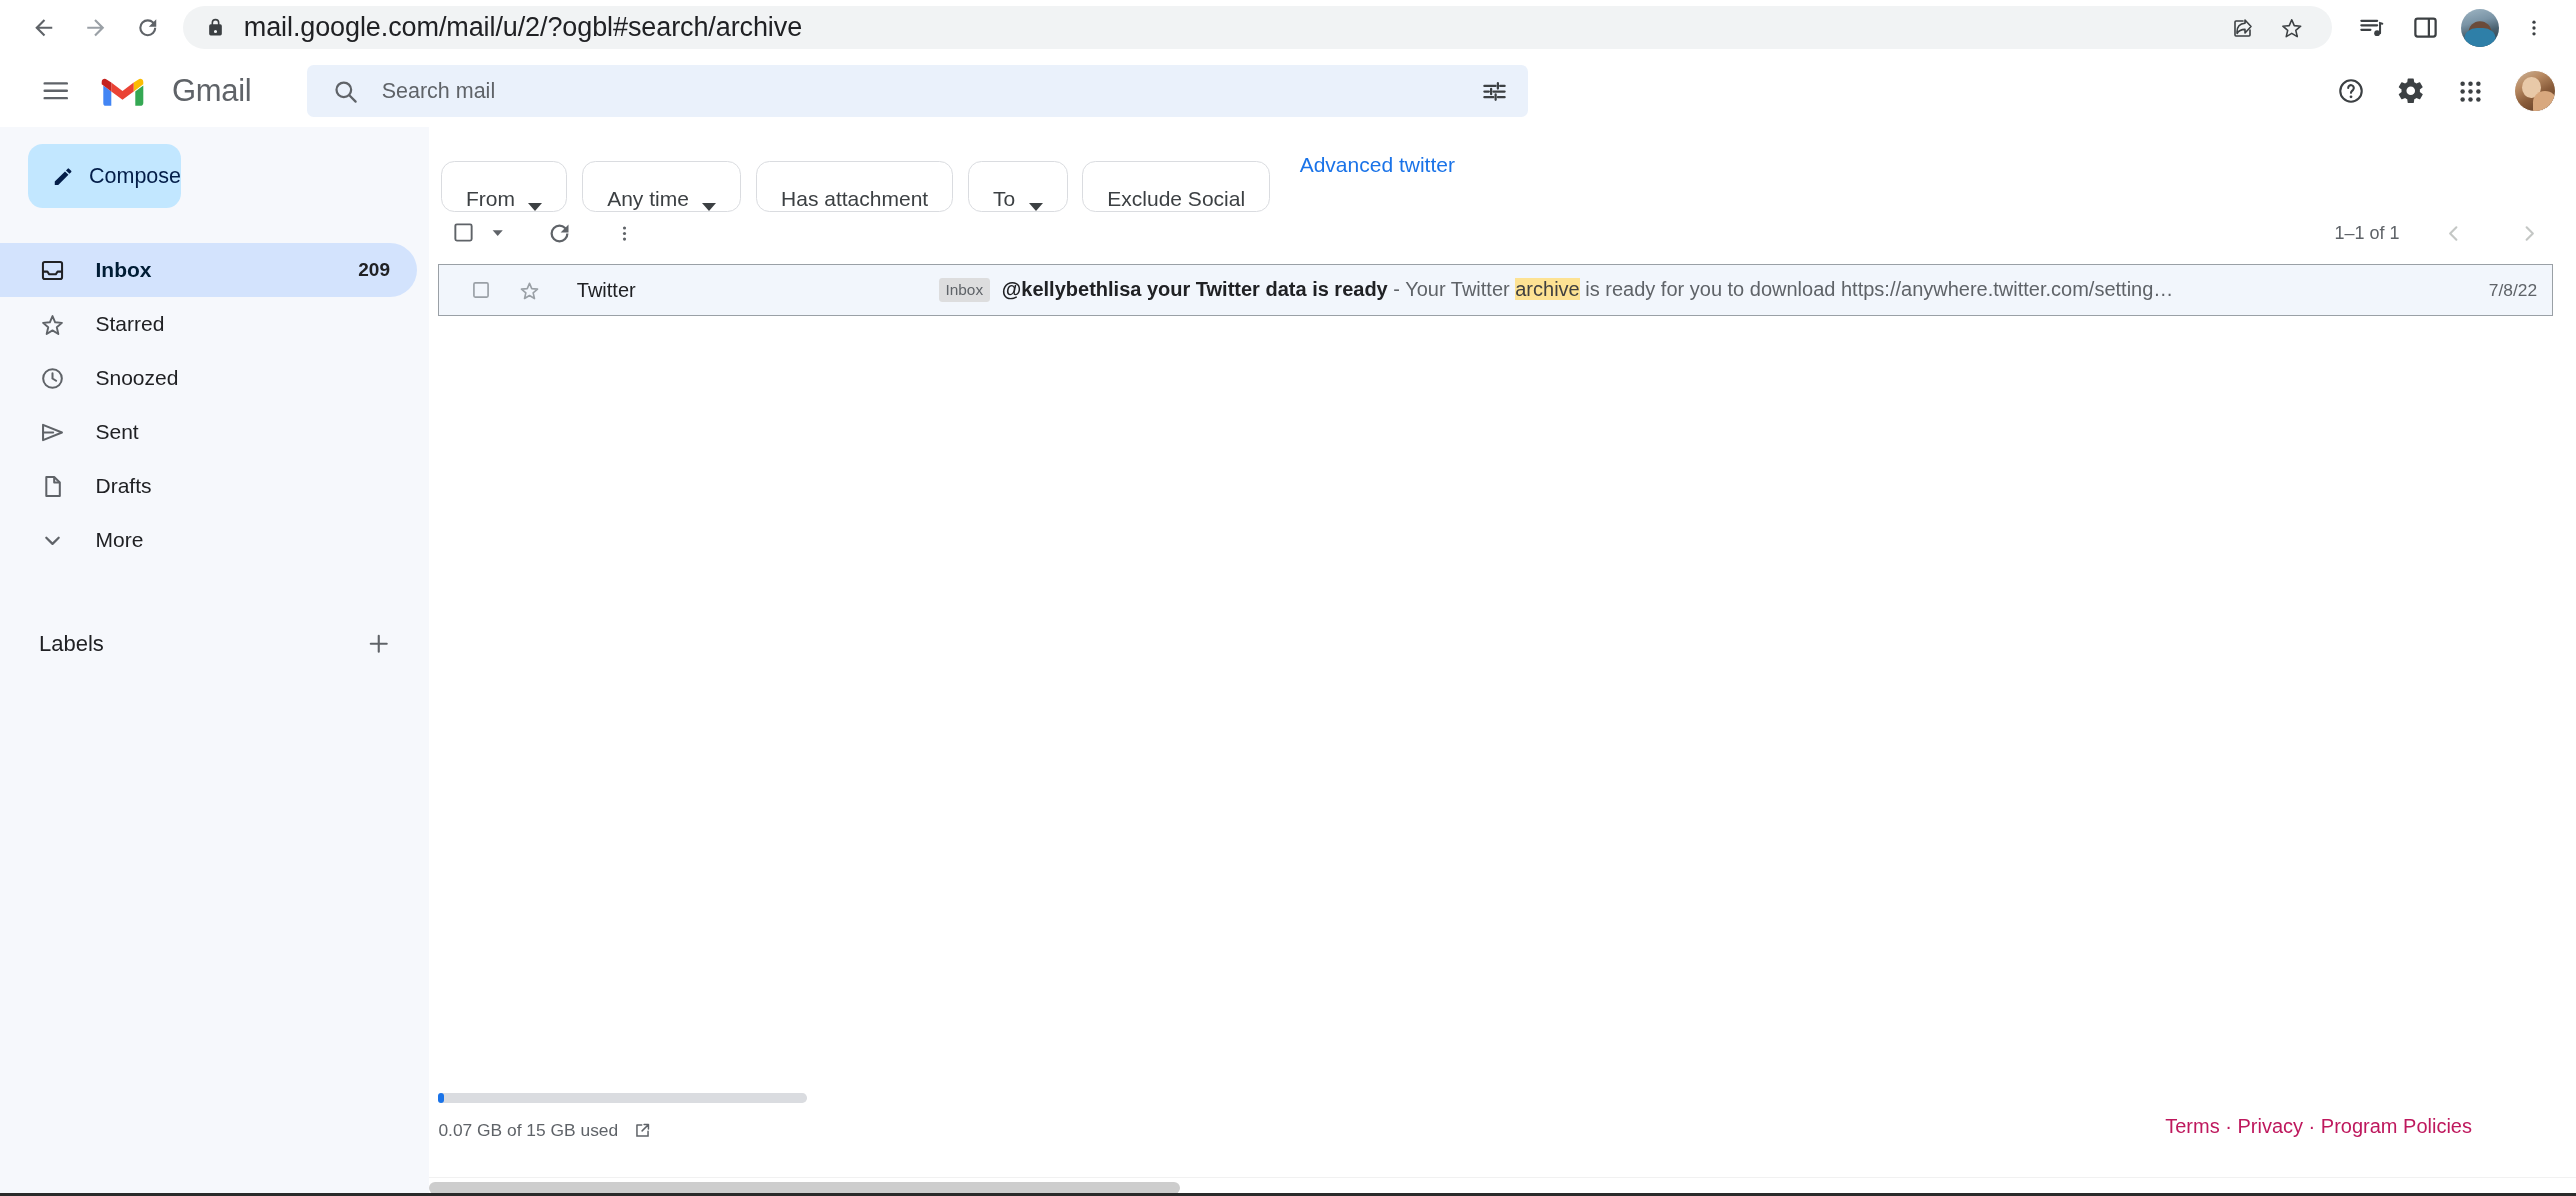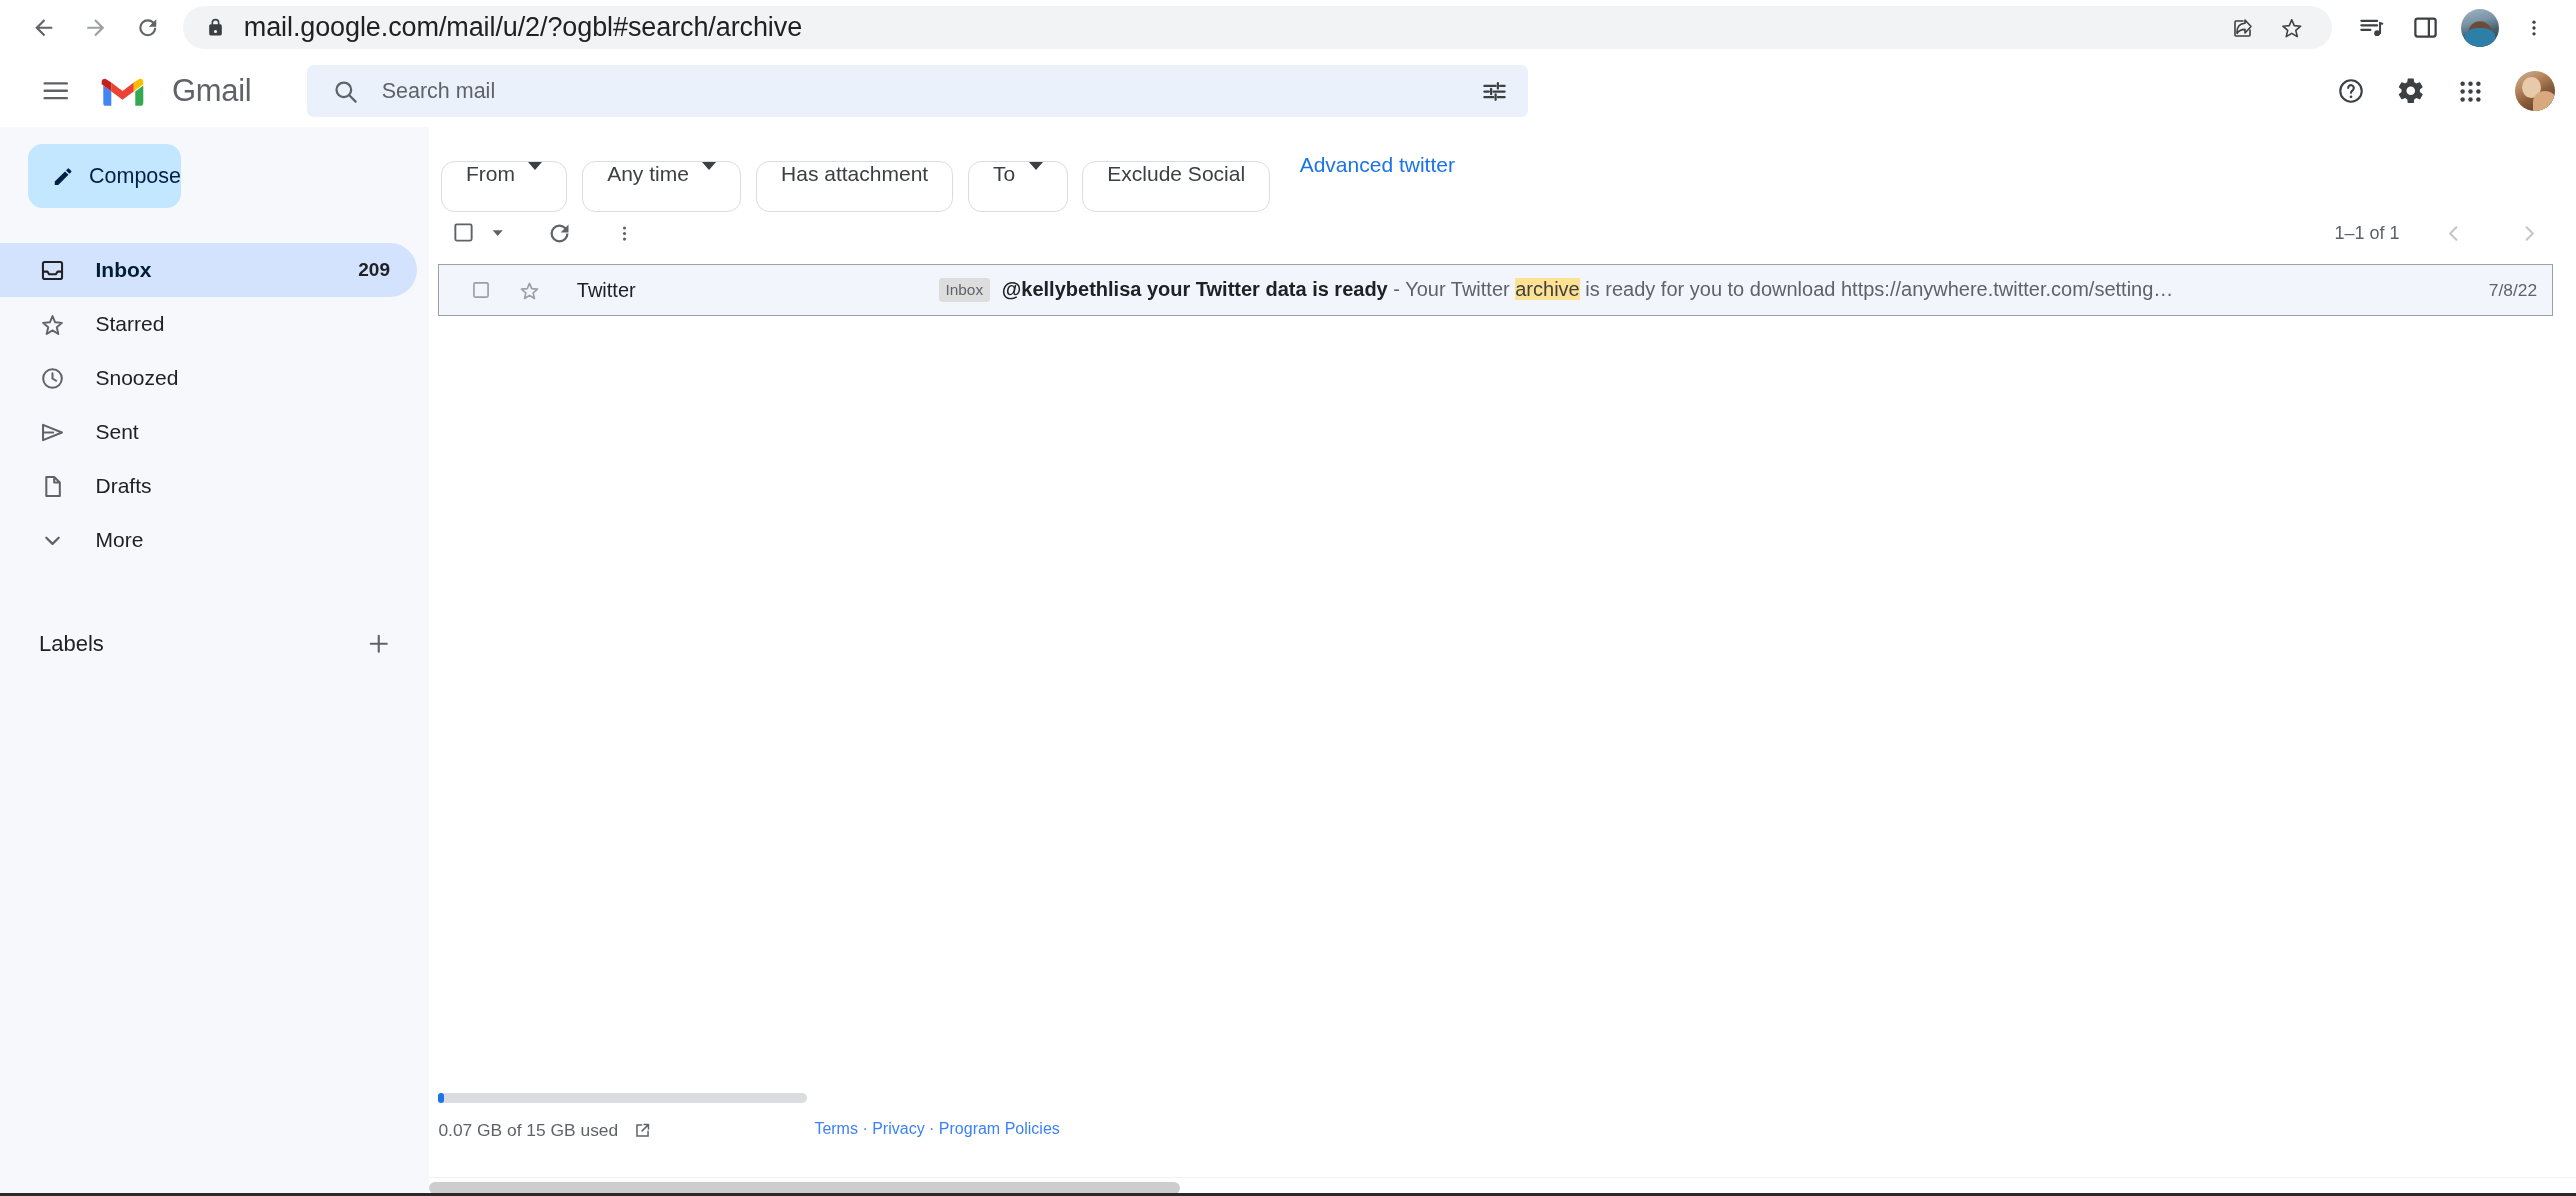--- a/index.html
+++ b/index.html
@@ -232,21 +232,21 @@
     height: 75px;
     display:flex; align-items:center;
     padding-left: 12px;
     gap: 14.8px;
     flex: 0 0 auto;
   }
   .chip {
     height: 51px;
     border: 0.7px solid #dadce0;
     border-radius: 13.4px;
-    display:flex; align-items:flex-start;
+    display:flex; align-items:flex-end;
     padding: 0 24px;
     gap: 13.4px;
     background:#fff;
     margin-top:44px;
   }
   .chip-label { font-size: 21px; color:#3c4043; white-space:nowrap; }
   .chip .caret {
     width:0;height:0;border-left:7.4px solid transparent;border-right:7.4px solid transparent;
     border-top:8px solid #3c4043;
   }
@@ -341,22 +341,22 @@
   .storage-col { width: 376px; flex:0 0 auto; }
   .storage-bar {
     width: 369px; height: 9.4px; border-radius: 4.7px;
     background: #dadce0;
     margin-bottom: 17.4px;
   }
   .storage-fill { width: 5.4px; height:9.4px; border-radius:4.7px; background:#1a73e8;}
   .storage-text { font-size: 17.4px; color:#5f6368; display:flex; align-items:center; gap:14.8px;}
   .footer-links {
     flex:1 1 auto;
-    text-align:left;
-    font-size: 16px; color:#3b82f6;
+    text-align:right;
+    font-size: 20px; color:#be185d;
     padding-bottom: 2.7px;
     margin-right: 81px;
   }
 
   .hscroll {
     position:absolute; left:0; right:0; bottom:0;
     height: 20px;
     background:#ffffff;
     border-top: 0.7px solid #f1f1f1;
   }

